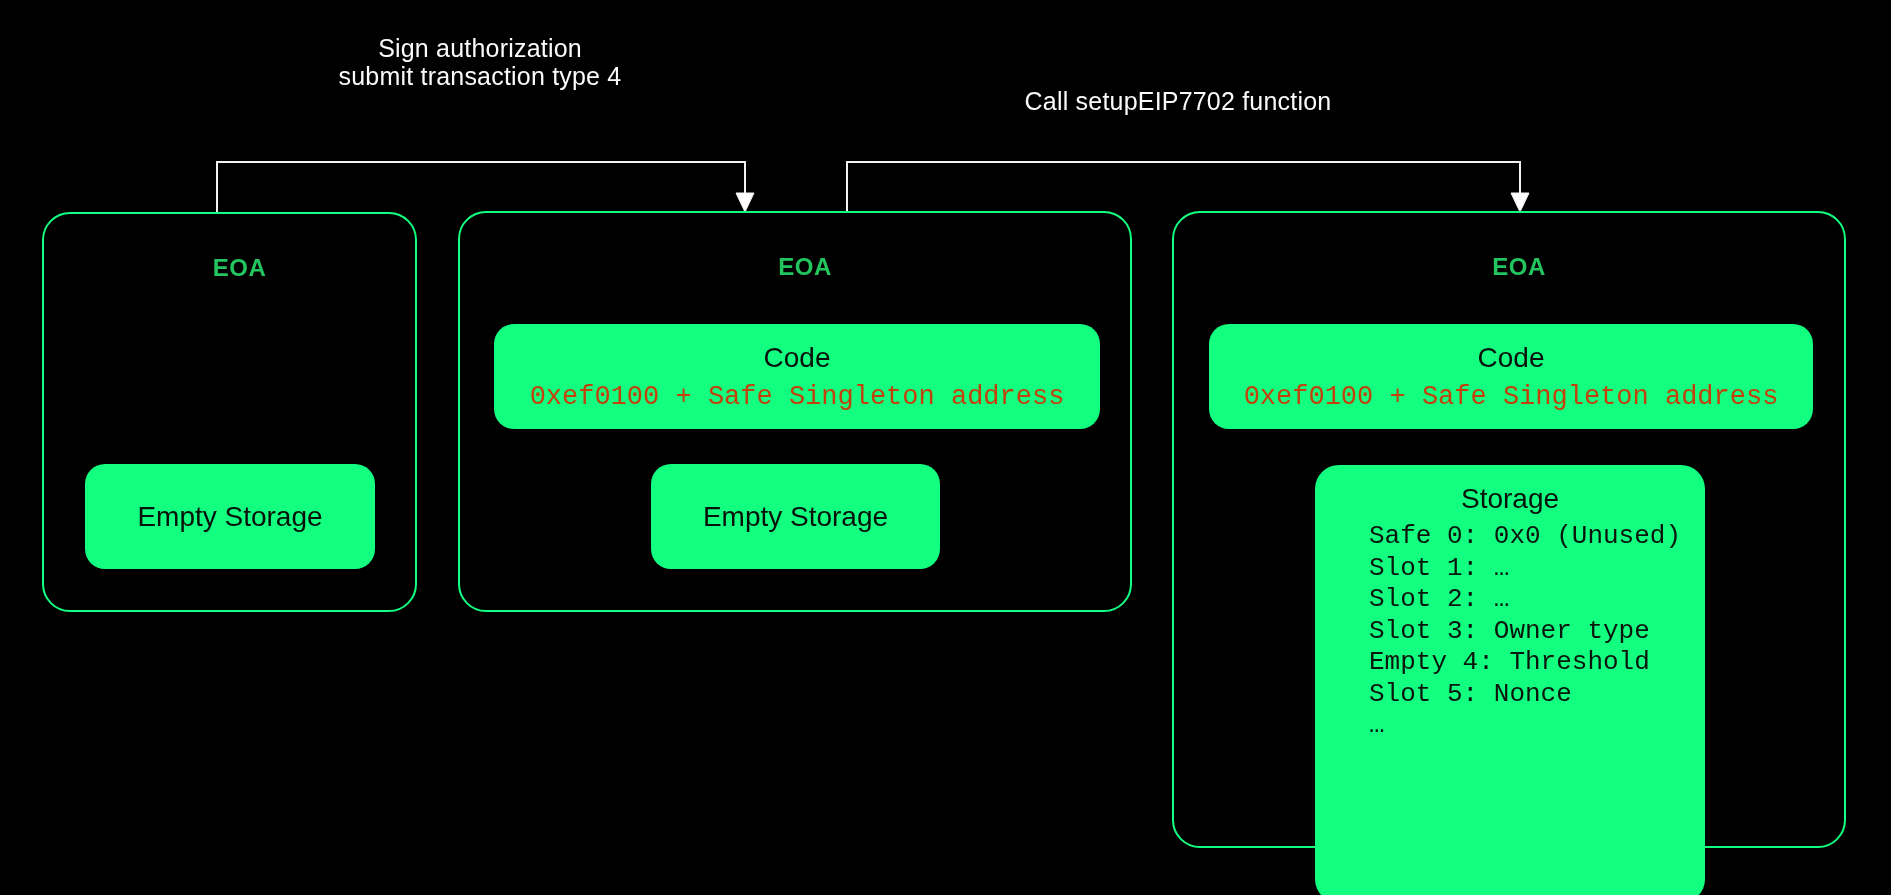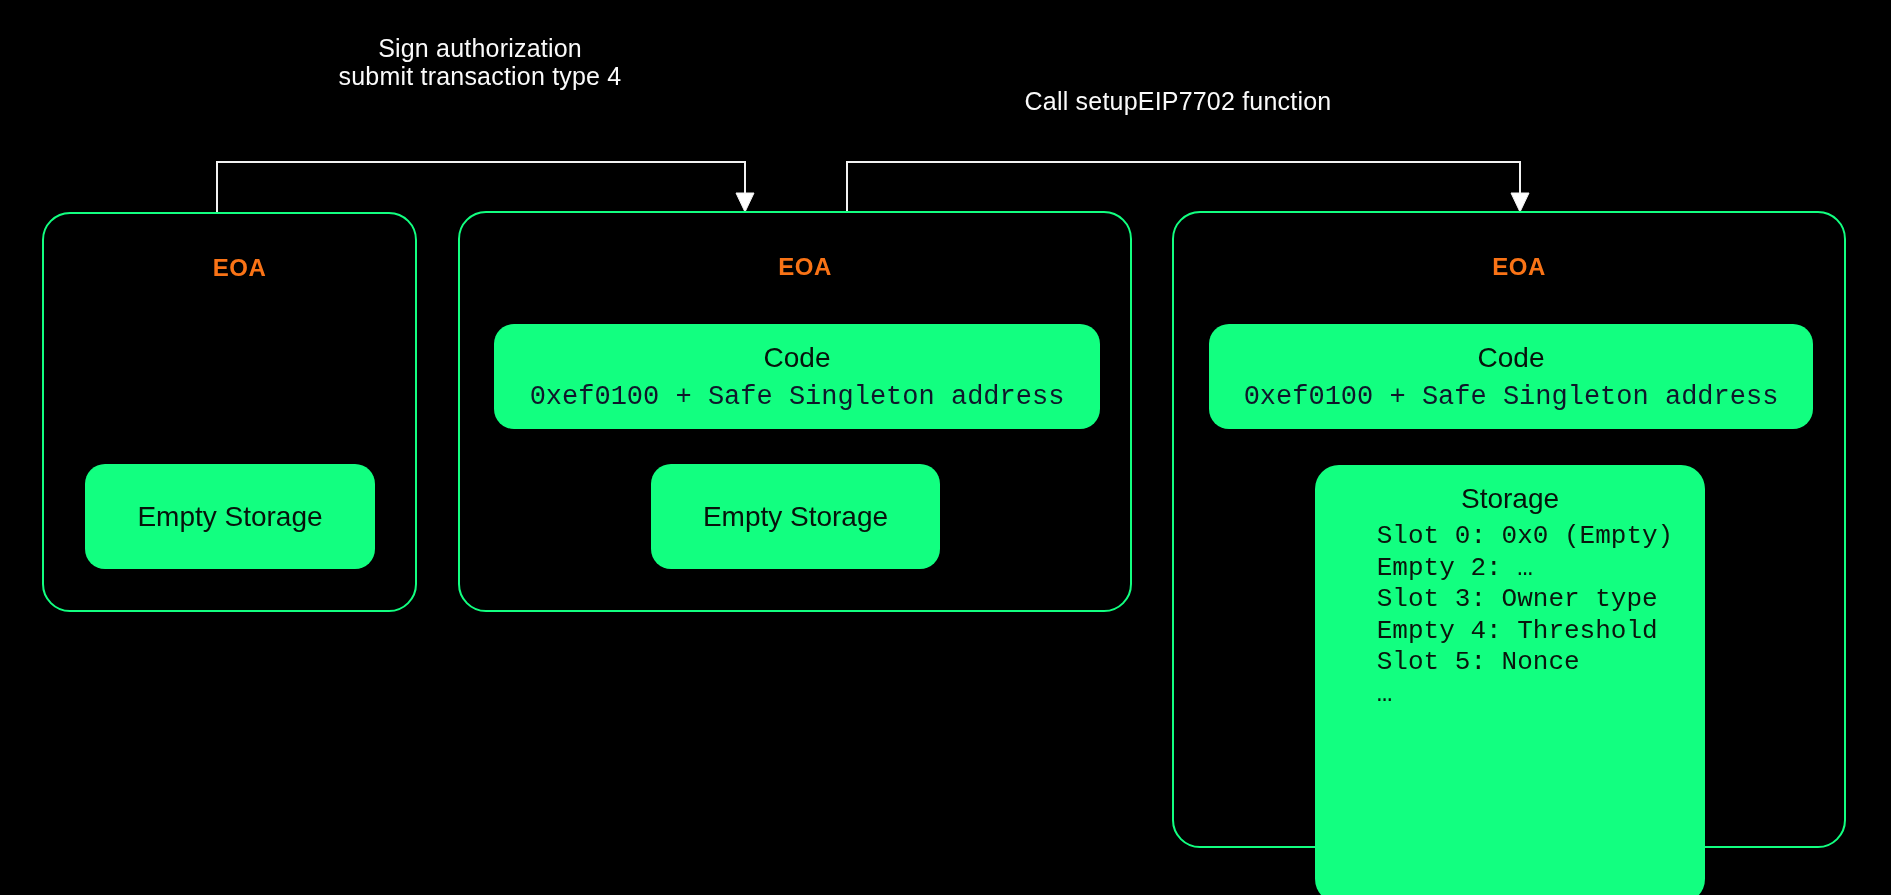--- a/index.html
+++ b/index.html
@@ -11,31 +11,31 @@
   .arrow-label{
     position:absolute;width:560px;color:#FAFAFA;font-size:25px;line-height:27.5px;
     text-align:center;letter-spacing:0.2px;
   }
   .eoa-box{
     position:absolute;border:2px solid #12FF80;border-radius:28px;background:#000000;
     box-sizing:border-box;
   }
   .eoa-title{
     position:absolute;top:40px;left:0;right:0;text-align:center;
-    color:#f97316;font-size:24px;font-weight:700;letter-spacing:0.5px;margin-left:20px;
+    color:#22c55e;font-size:24px;font-weight:700;letter-spacing:0.5px;margin-left:20px;
   }
   .chip{
     position:absolute;background:#12FF80;border-radius:20px;
     display:flex;flex-direction:column;align-items:center;justify-content:center;
     color:#07120B;box-sizing:border-box;
   }
   .chip-title{font-size:28px;font-weight:500;color:#07120B;}
   .chip-code{
     font-family:"Liberation Mono","DejaVu Sans Mono",monospace;
-    font-size:27px;margin-top:8px;white-space:pre;color:#0f172a;
+    font-size:27px;margin-top:8px;white-space:pre;color:#c2410c;
   }
   .storage-chip{
     border-radius:24px;justify-content:flex-start;align-items:stretch;
     padding-top:18px;
   }
   .storage-chip .chip-title{text-align:center;}
   .slot-list{margin-top:6px;}
   .slot-line{
     font-family:"Liberation Mono","DejaVu Sans Mono",monospace;
     font-size:26px;line-height:31.5px;padding-left:30px;text-align:left;
@@ -83,22 +83,23 @@
 
   <div class="eoa-box" style="left:1172px;top:211px;width:674px;height:637px;">
     <div class="eoa-title">EOA</div>
     <div class="chip" style="left:35px;top:111px;width:604px;height:105px;">
       <div class="chip-title">Code</div>
       <div class="chip-code">0xef0100 + Safe Singleton address</div>
     </div>
     <div class="chip storage-chip" style="left:141px;top:252px;width:390px;height:438px;align-items:center;">
       <div class="chip-title">Storage</div>
       <div class="slot-list">
-        <div class="slot-line">Slot 0: 0x0 (Empty)</div>
-        <div class="slot-line">Empty 2: …</div>
+        <div class="slot-line">Safe 0: 0x0 (Unused)</div>
+        <div class="slot-line">Slot 1: …</div>
+        <div class="slot-line">Slot 2: …</div>
         <div class="slot-line">Slot 3: Owner type</div>
         <div class="slot-line">Empty 4: Threshold</div>
         <div class="slot-line">Slot 5: Nonce</div>
         <div class="slot-line">…</div>
       </div>
     </div>
   </div>
 
 </div>
 

